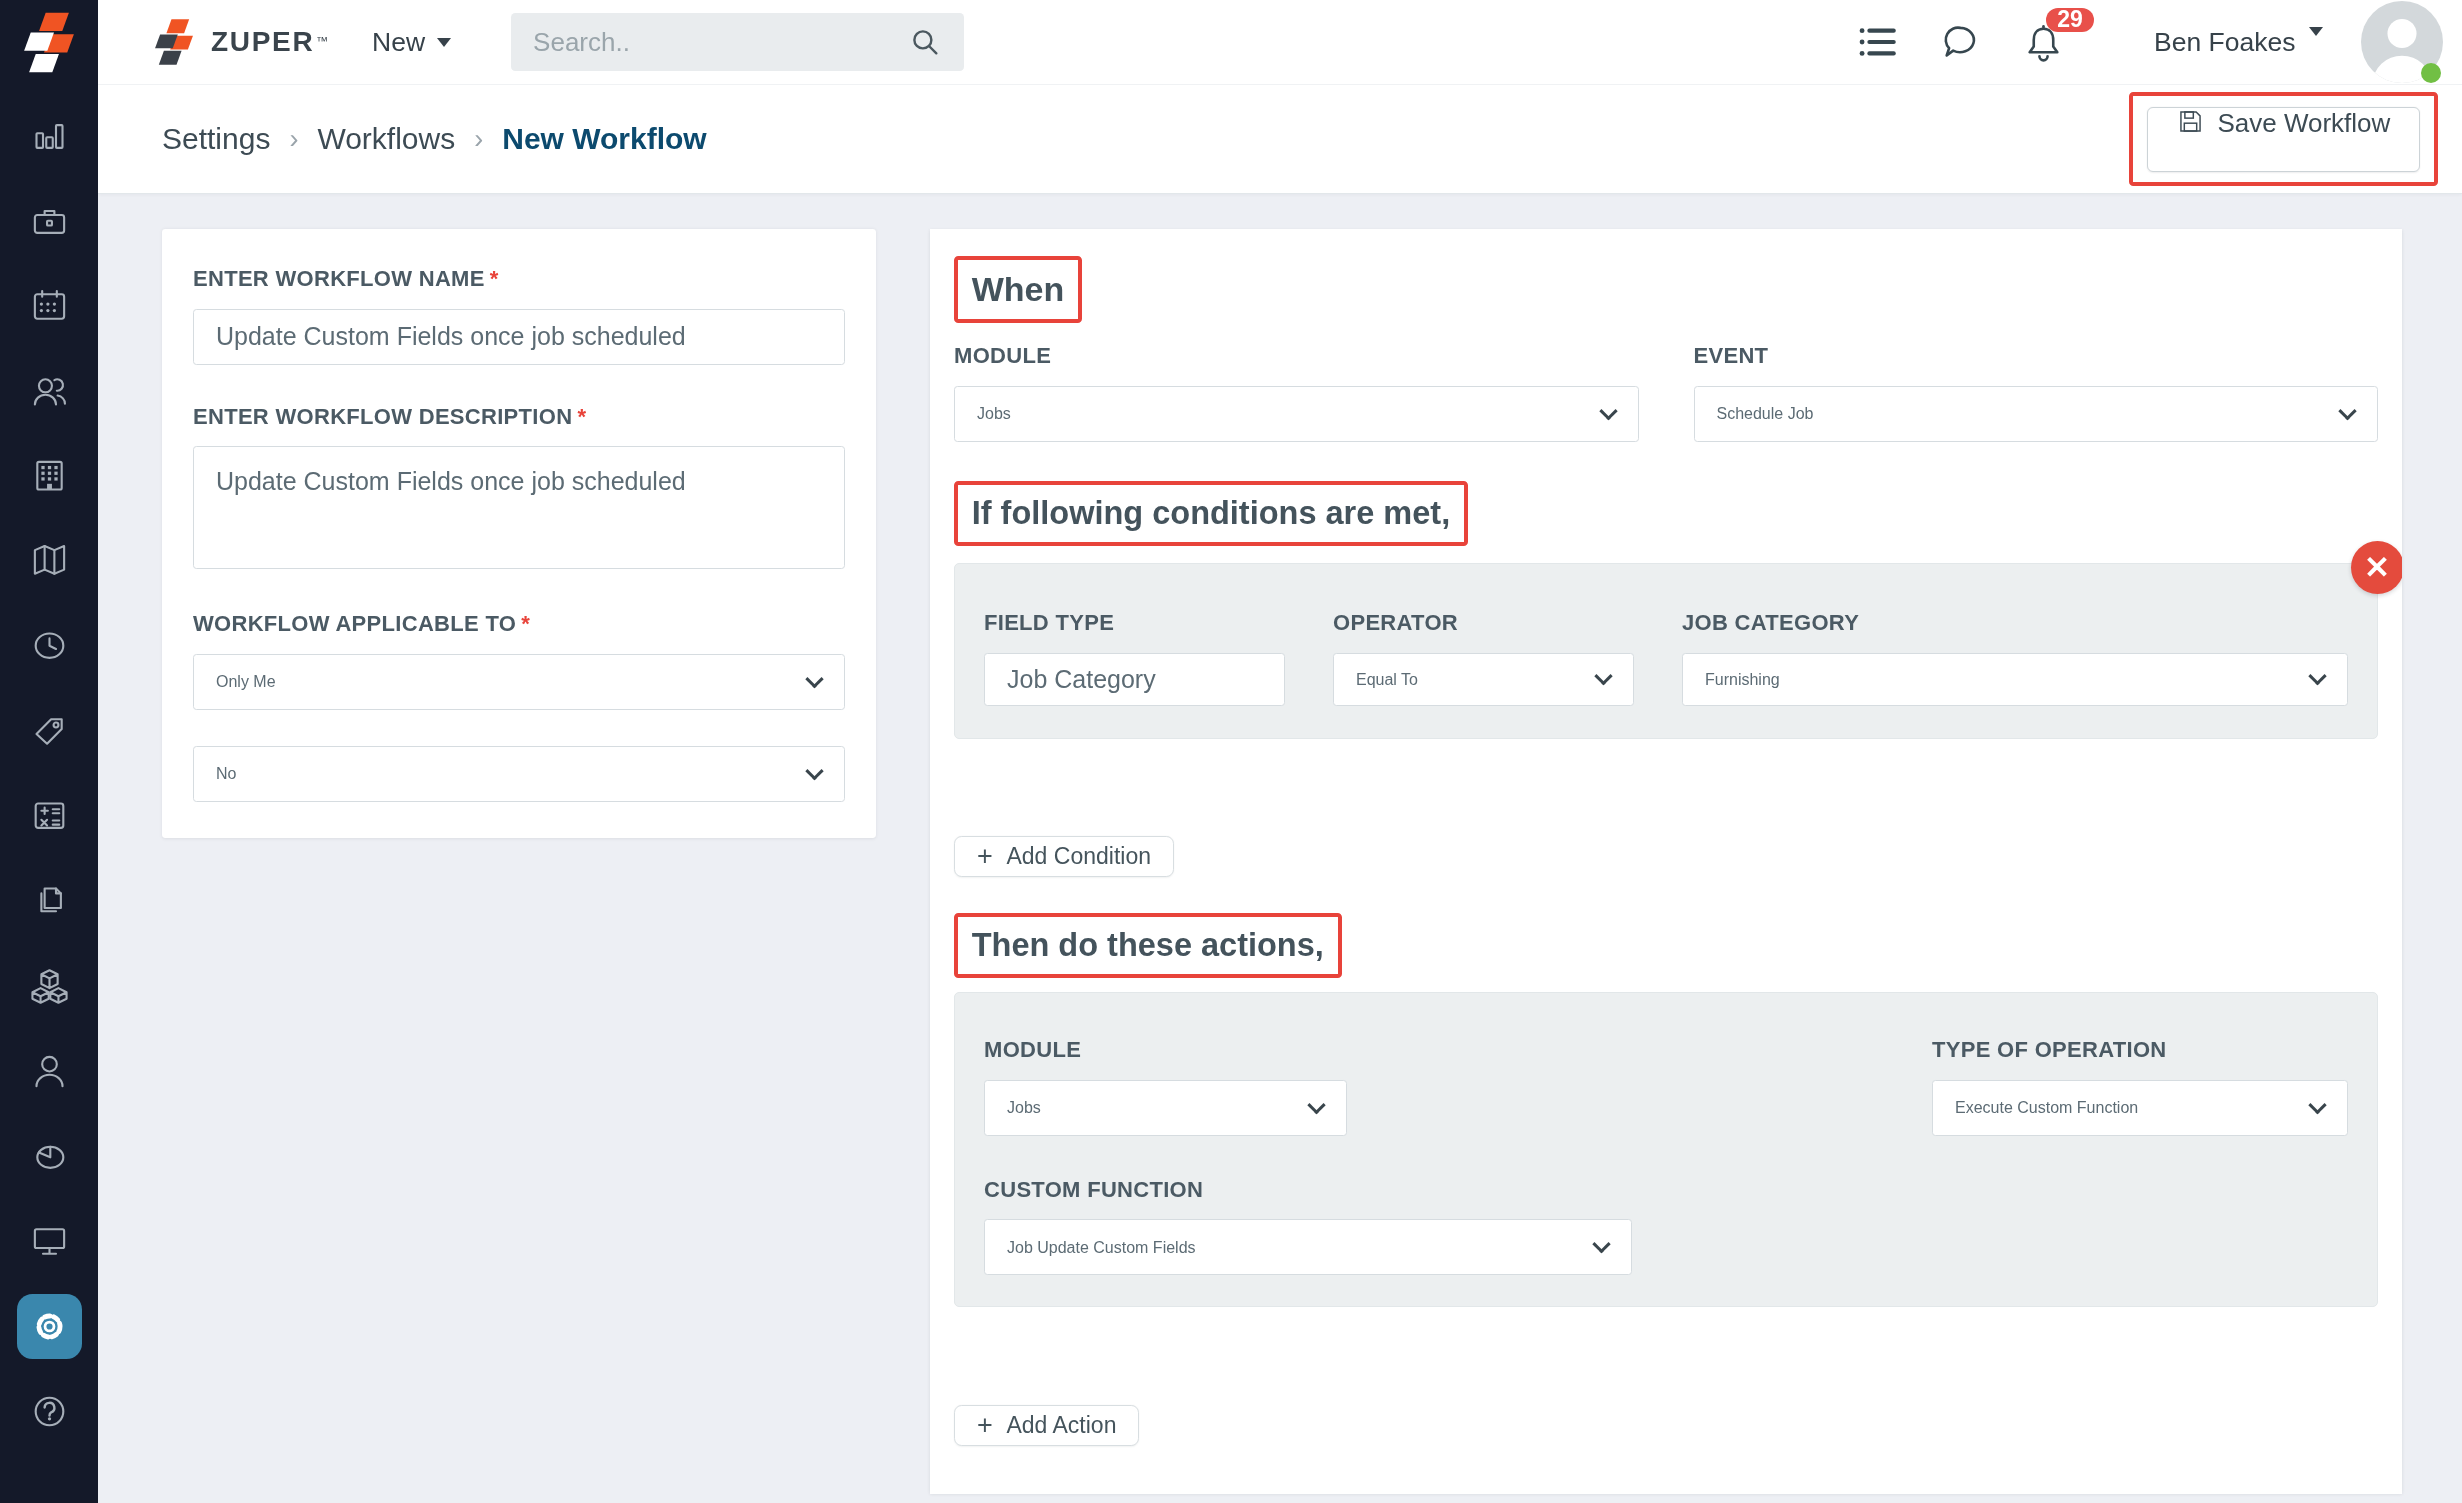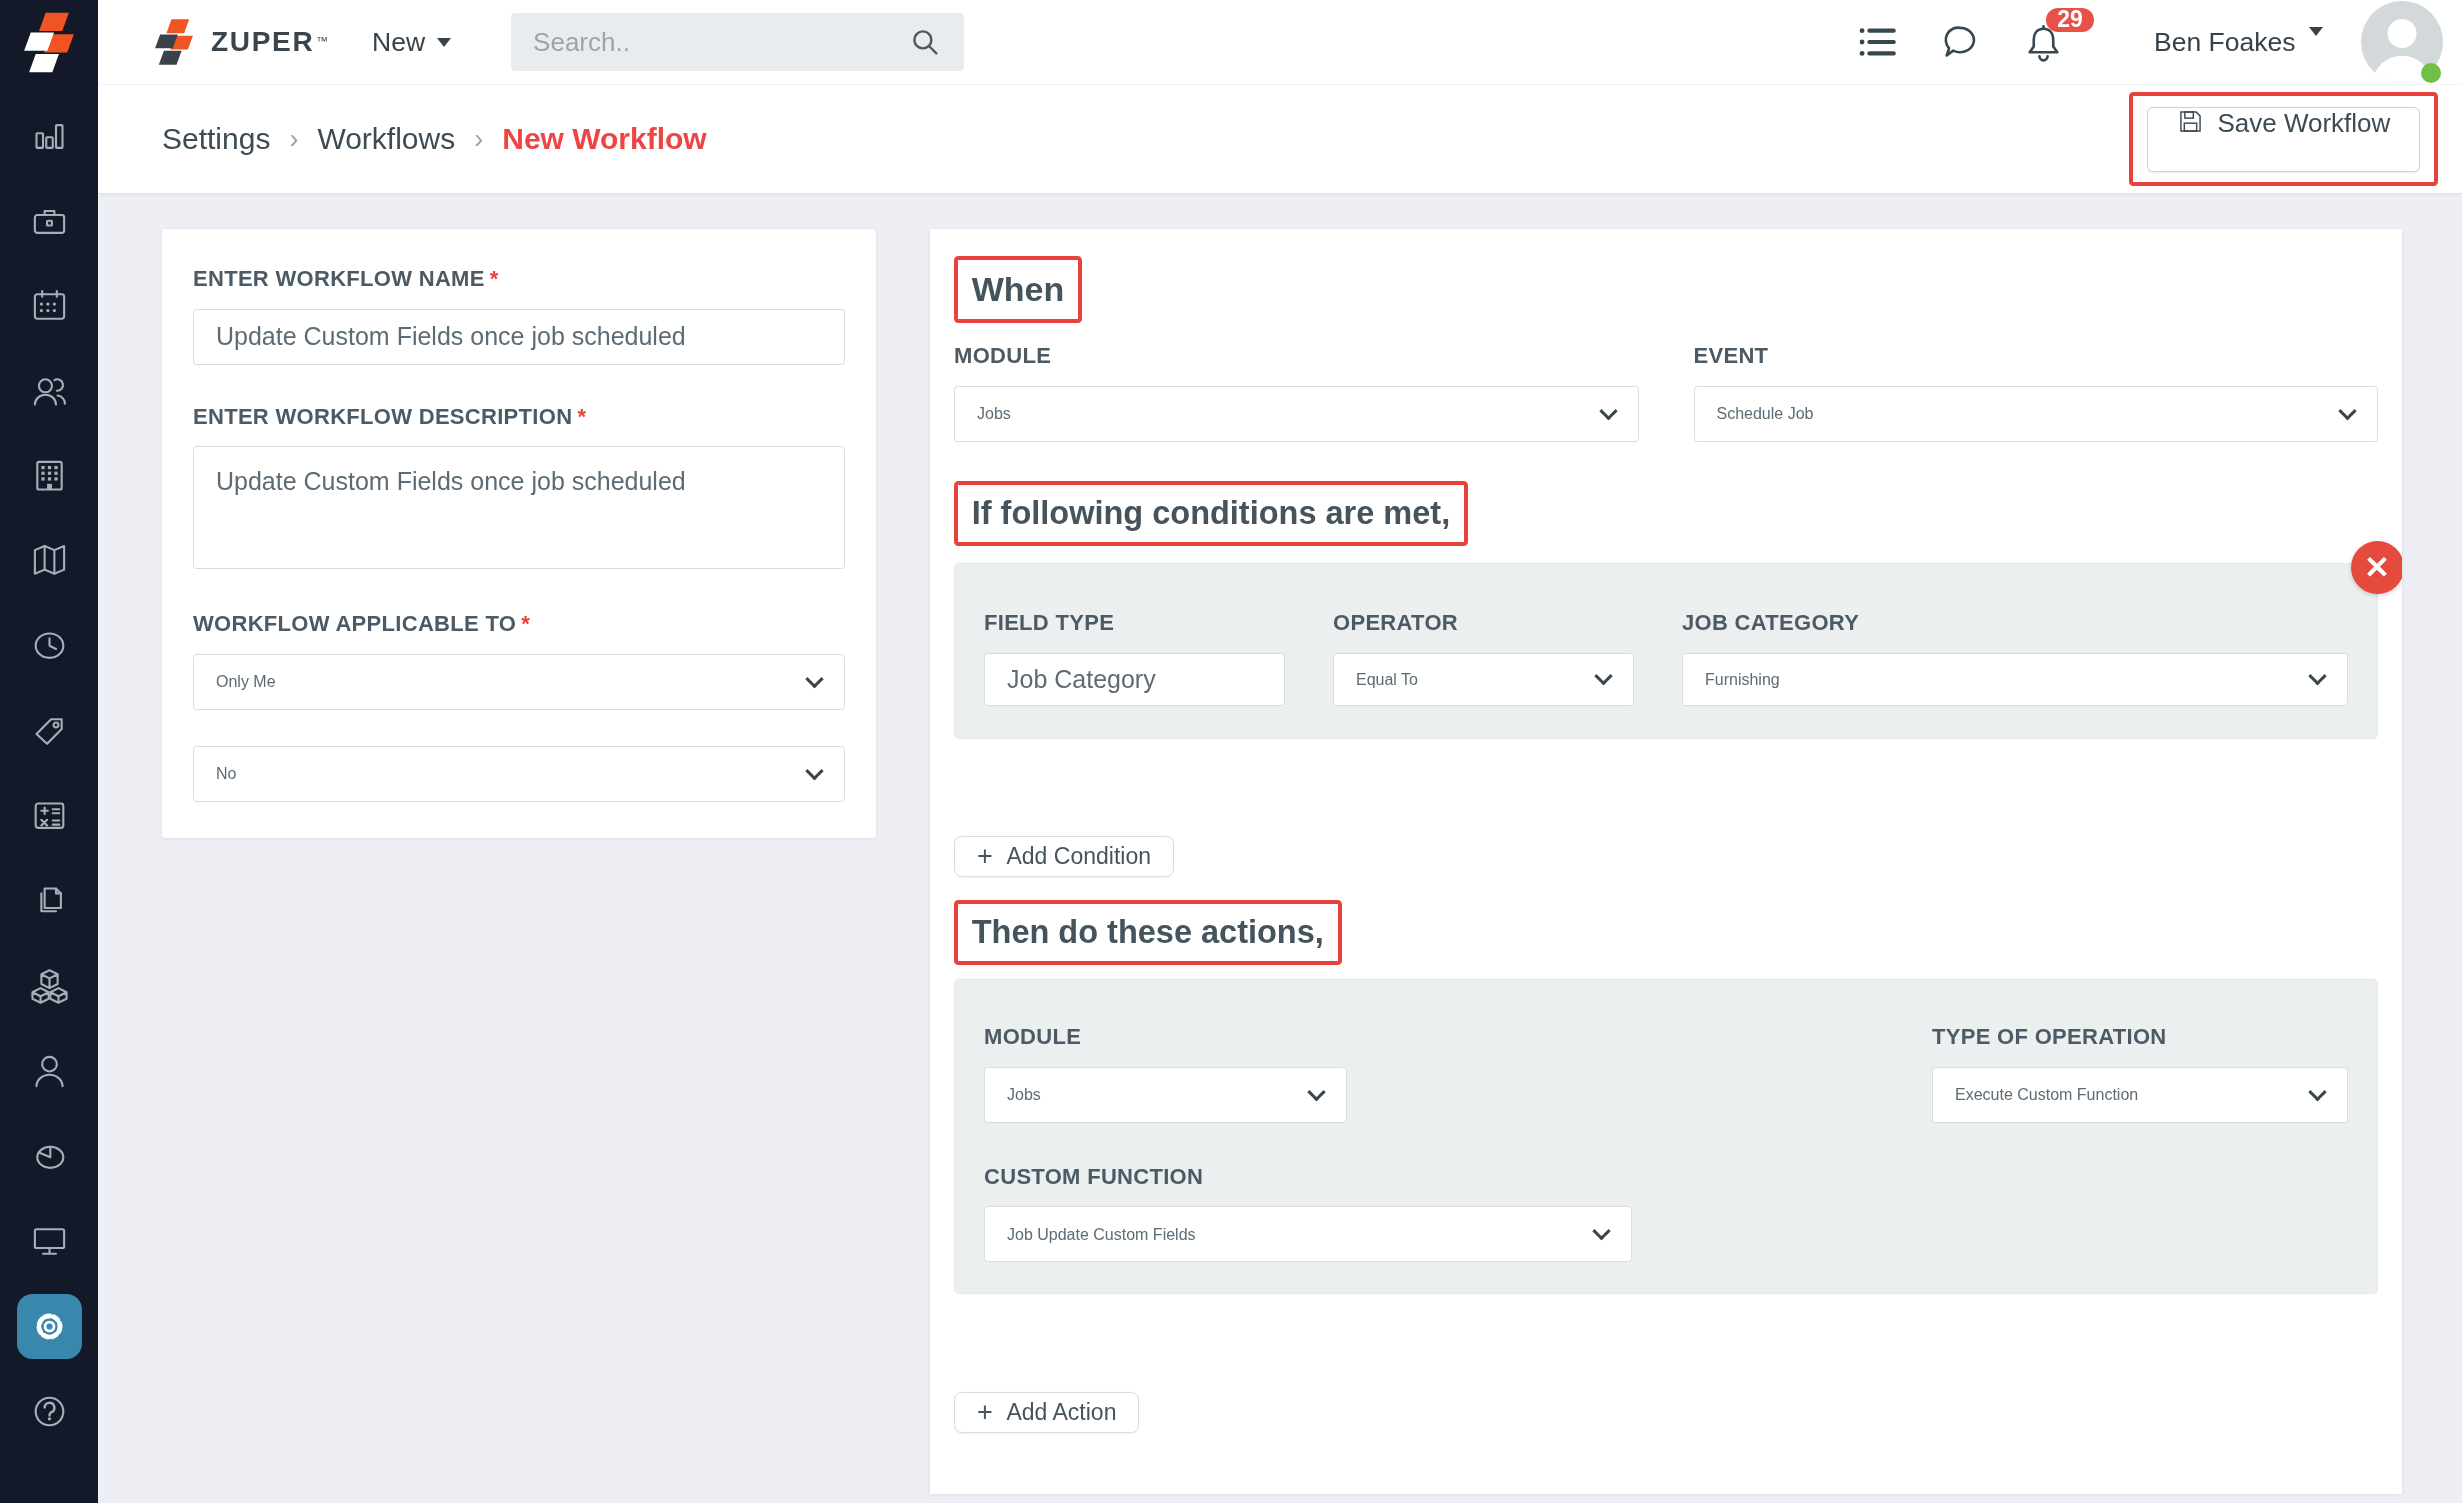--- a/index.html
+++ b/index.html
@@ -47,21 +47,21 @@
   .user-menu{display:flex;gap:13.7px;margin-left:36px;cursor:pointer;}
   .user-name{font-size:26.5px;color:#37424a;}
   .avatar{position:relative;width:82px;height:82px;border-radius:50%;background:#d3d8db;margin-left:-5.1px;cursor:pointer;overflow:visible;}
   .avatar .ph{position:absolute;inset:0;border-radius:50%;overflow:hidden;}
   .presence{position:absolute;right:1.7px;bottom:0px;width:20.5px;height:20.5px;border-radius:50%;background:var(--presence-green);}
 
   
   .crumbbar{position:absolute;left:98px;top:85px;right:0;height:109px;background:#fff;border-bottom:0.9px solid #e2e7ea;box-shadow:0 1.7px 3.4px rgba(20,30,40,.04);display:flex;align-items:center;padding:0 24px 0 64px;z-index:10;}
   .crumbs{display:flex;align-items:center;gap:19px;}
   .crumb{font-size:30px;color:#3d4b54;cursor:pointer;}
-  .crumb.current{font-weight:bold;color:#ef4444;cursor:default;}
+  .crumb.current{font-weight:bold;color:#0c4a6e;cursor:default;}
   .crumb-sep{font-size:27px;color:#9aa4ab;}
 
   .annot{display:inline-block;border:4.3px solid var(--annotation-red);border-radius:4.3px;padding:10.3px 13.7px;background:transparent;}
   .save-annot{margin-left:auto;}
   .save-btn{display:inline-flex;align-items:flex-start;gap:13.7px;height:65px;padding:0 29px;background:#fff;border:0.9px solid #ccd3d7;border-radius:6px;box-shadow:0 0.9px 1.7px rgba(20,30,40,.08);font-size:26px;color:var(--ink);cursor:pointer;}
   .save-btn svg{stroke:var(--ink);fill:none;stroke-width:2.6;}
 
   
   .content{position:absolute;left:98px;top:195px;right:0;bottom:0;background:#edeff4;}
 
@@ -81,21 +81,21 @@
   .h-sec{font-size:32.5px;font-weight:bold;color:#44535c;}
   .trigger-row{display:grid;grid-template-columns:1fr 1fr;column-gap:55px;margin-top:17px;}
   .cond-annot{margin-top:39px;}
   .greybox{position:relative;margin-top:17px;background:#eceff0;border:0.9px solid #e2e7e9;border-radius:5.1px;padding:43px 29px 32px;}
   .cond-grid{display:grid;grid-template-columns:301px 301px 1fr;column-gap:48px;}
   .greybox .tinput,.greybox .selwrap select{height:53px;}
   .close-btn{position:absolute;top:-23px;right:-26.5px;width:53px;height:53px;border-radius:50%;background:#e44b3d;color:#fff;font-size:31px;font-weight:bold;display:flex;align-items:center;justify-content:center;border:none;cursor:pointer;box-shadow:0 1.7px 4.3px rgba(20,30,40,.18);}
   .add-btn{display:inline-flex;align-items:center;gap:13.7px;height:41px;padding:0 22px;background:#fff;border:0.9px solid #d8dee1;border-radius:7.7px;box-shadow:0 0.9px 1.7px rgba(20,30,40,.06);font-size:23px;color:#45545c;cursor:pointer;}
   .add-btn .plus{font-size:27px;font-weight:normal;line-height:1;color:#45545c;}
   .add-cond{margin-top:97px;}
-  .act-annot{margin-top:23px;}
+  .act-annot{margin-top:36px;}
   .actbox{margin-top:13.7px;padding:41px 29px 31px;background:#eceff0;border:0.9px solid #e2e7e9;border-radius:5.1px;}
   .act-grid{display:flex;justify-content:space-between;}
   .act-col1{width:363px;}
   .act-col2,.act-col3{width:416px;}
   .cf-block{margin-top:38px;width:648px;}
   .add-act{margin-top:98px;}
 </style>
 </head>
 <body>
 

